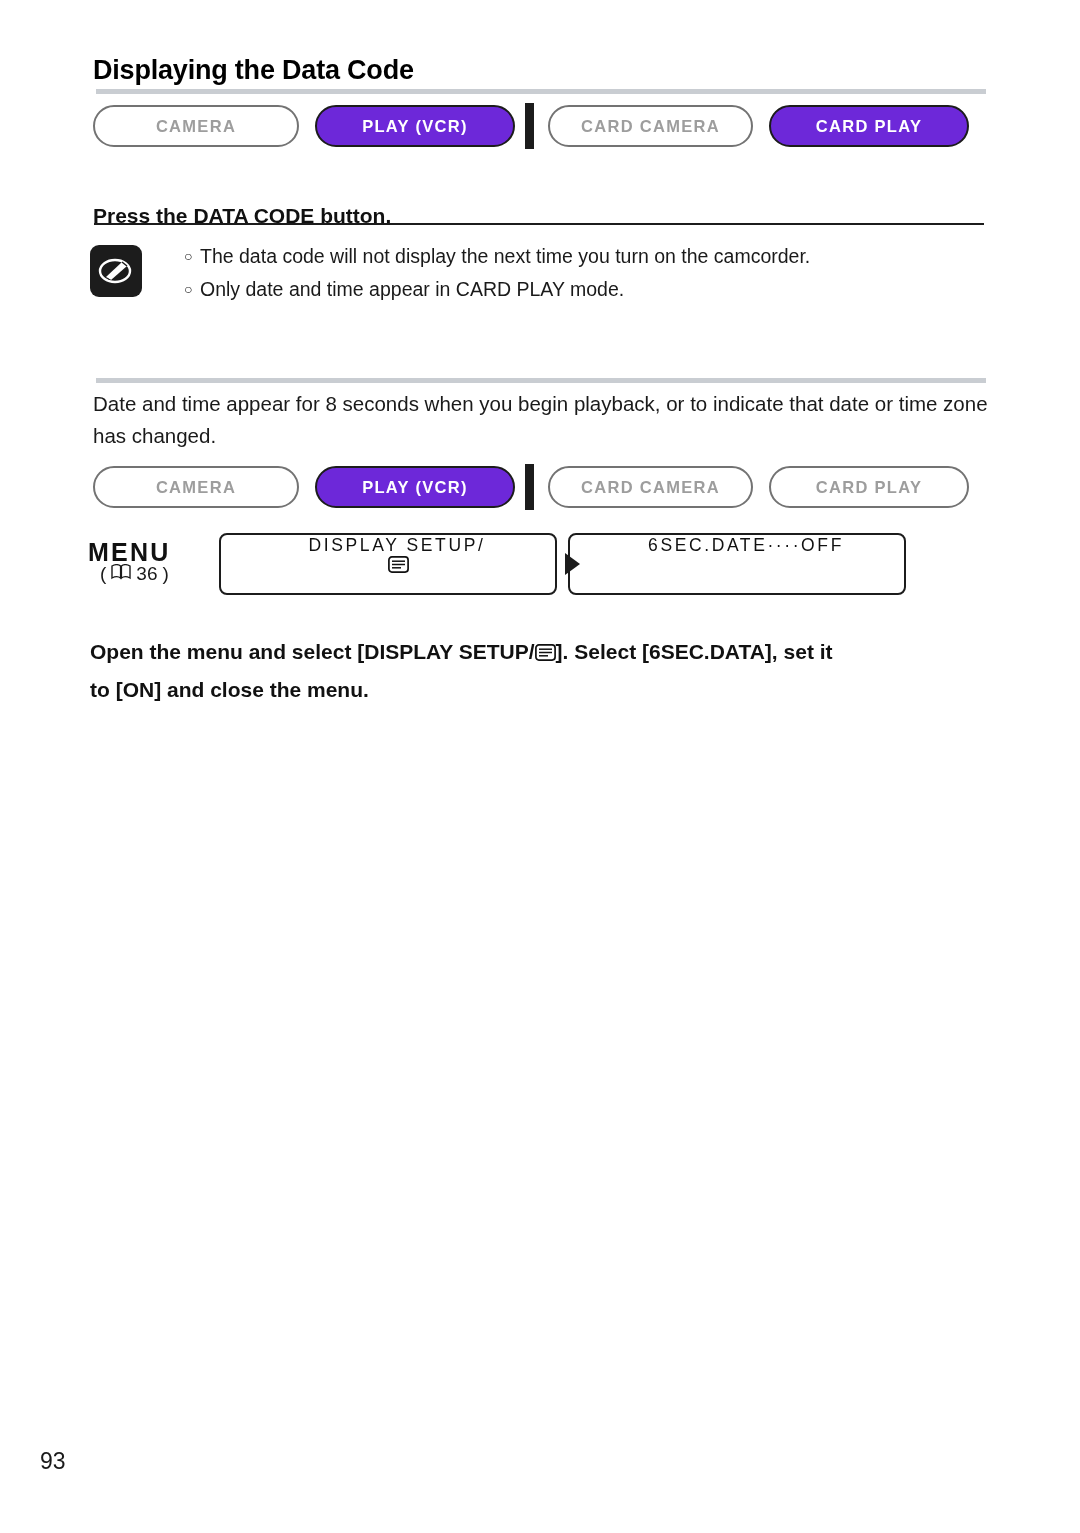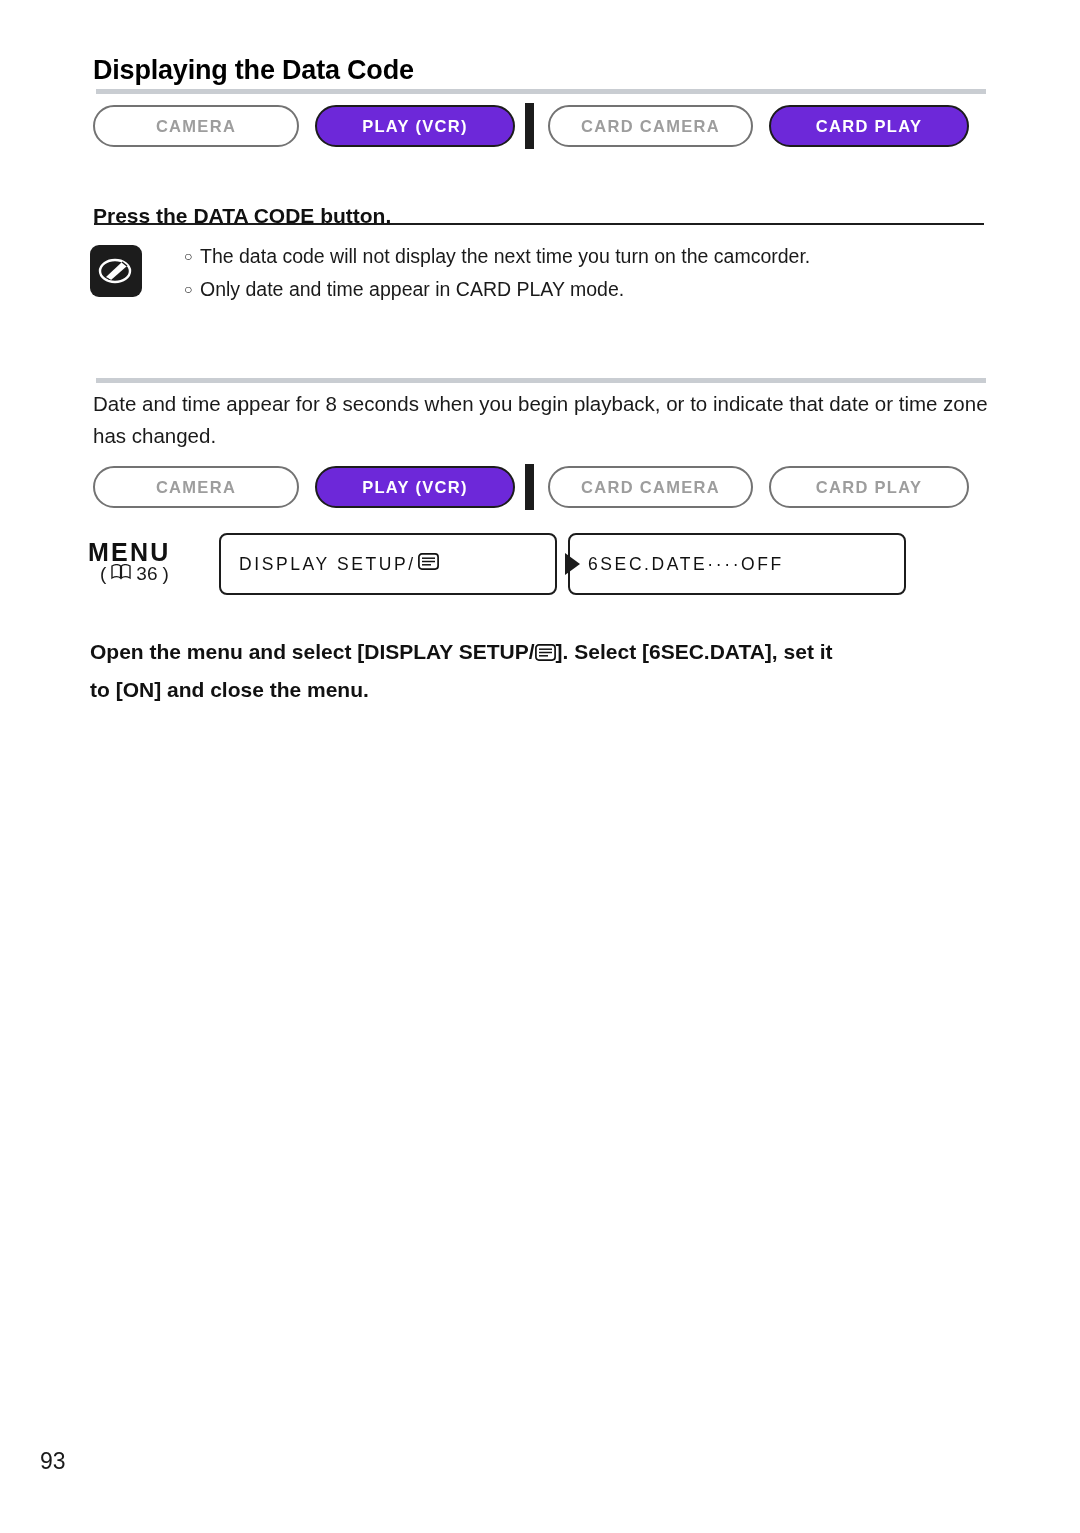--- a/index.html
+++ b/index.html
@@ -138,20 +138,21 @@
     border: 2px solid #1c1c1c;
     border-radius: 8px;
     display: flex;
     align-items: center;
     box-sizing: border-box;
     font-size: 17.5px;
     letter-spacing: 2.6px;
     font-weight: 500;
     padding-left: 18px;
     color: #111111;
+    flex-direction: column;
   }
   .arrow-right {
     position: absolute;
     width: 0;
     height: 0;
     border-top: 11px solid transparent;
     border-bottom: 11px solid transparent;
     border-left: 15px solid #1c1c1c;
   }
 

